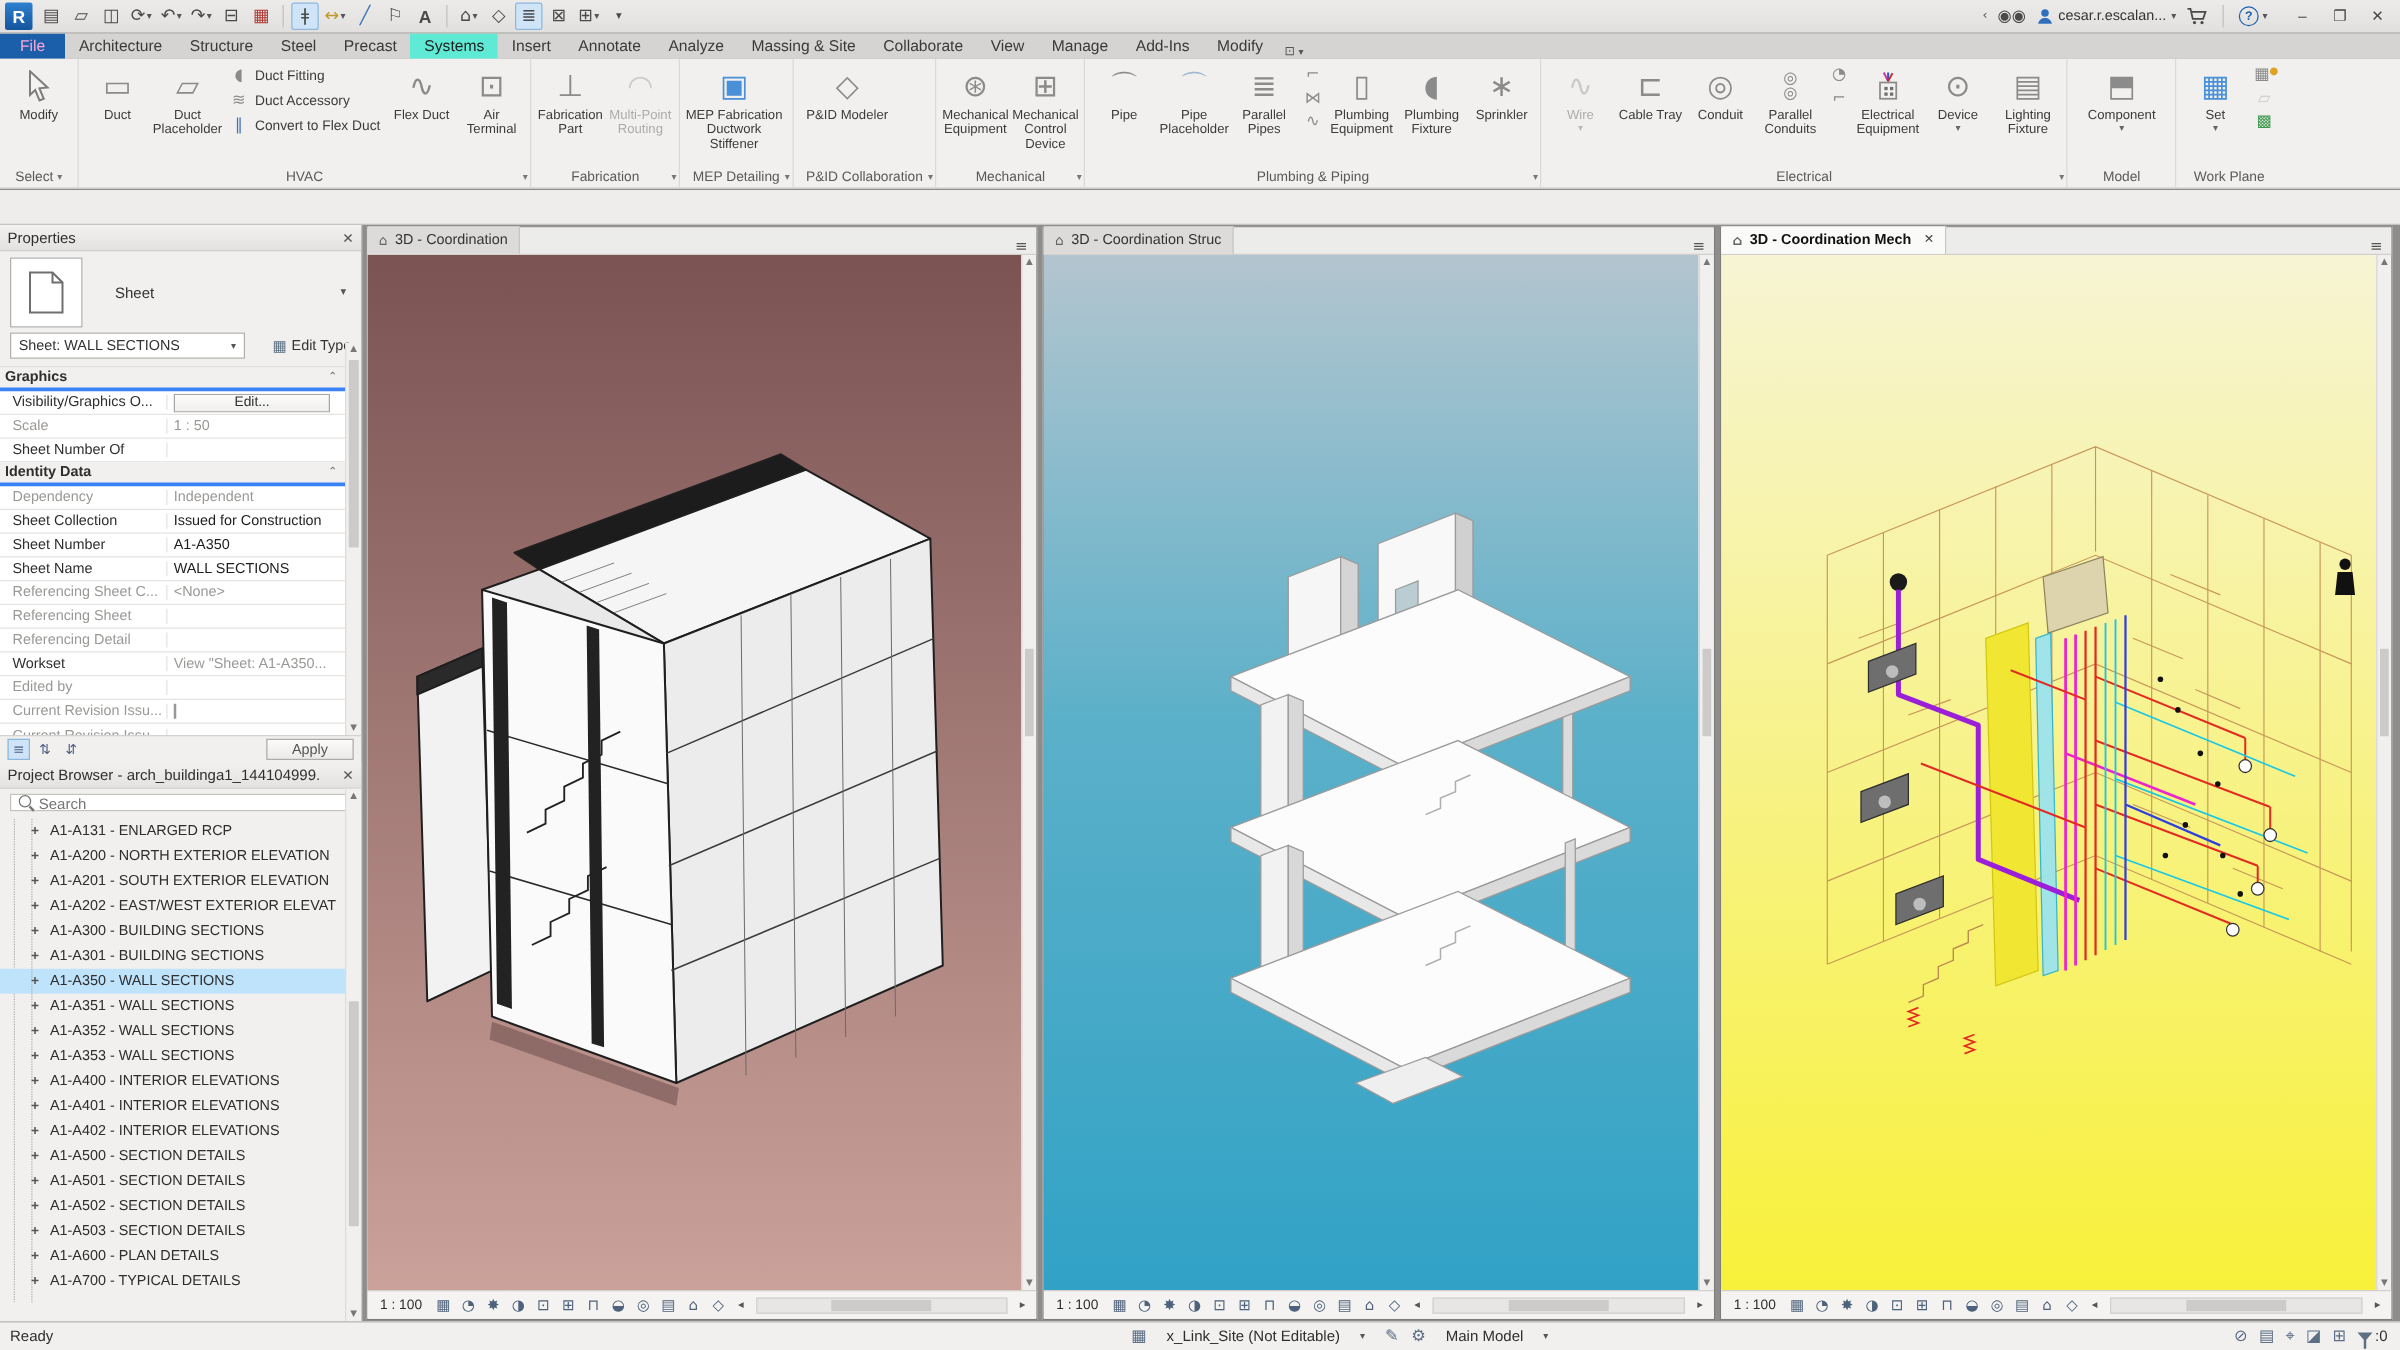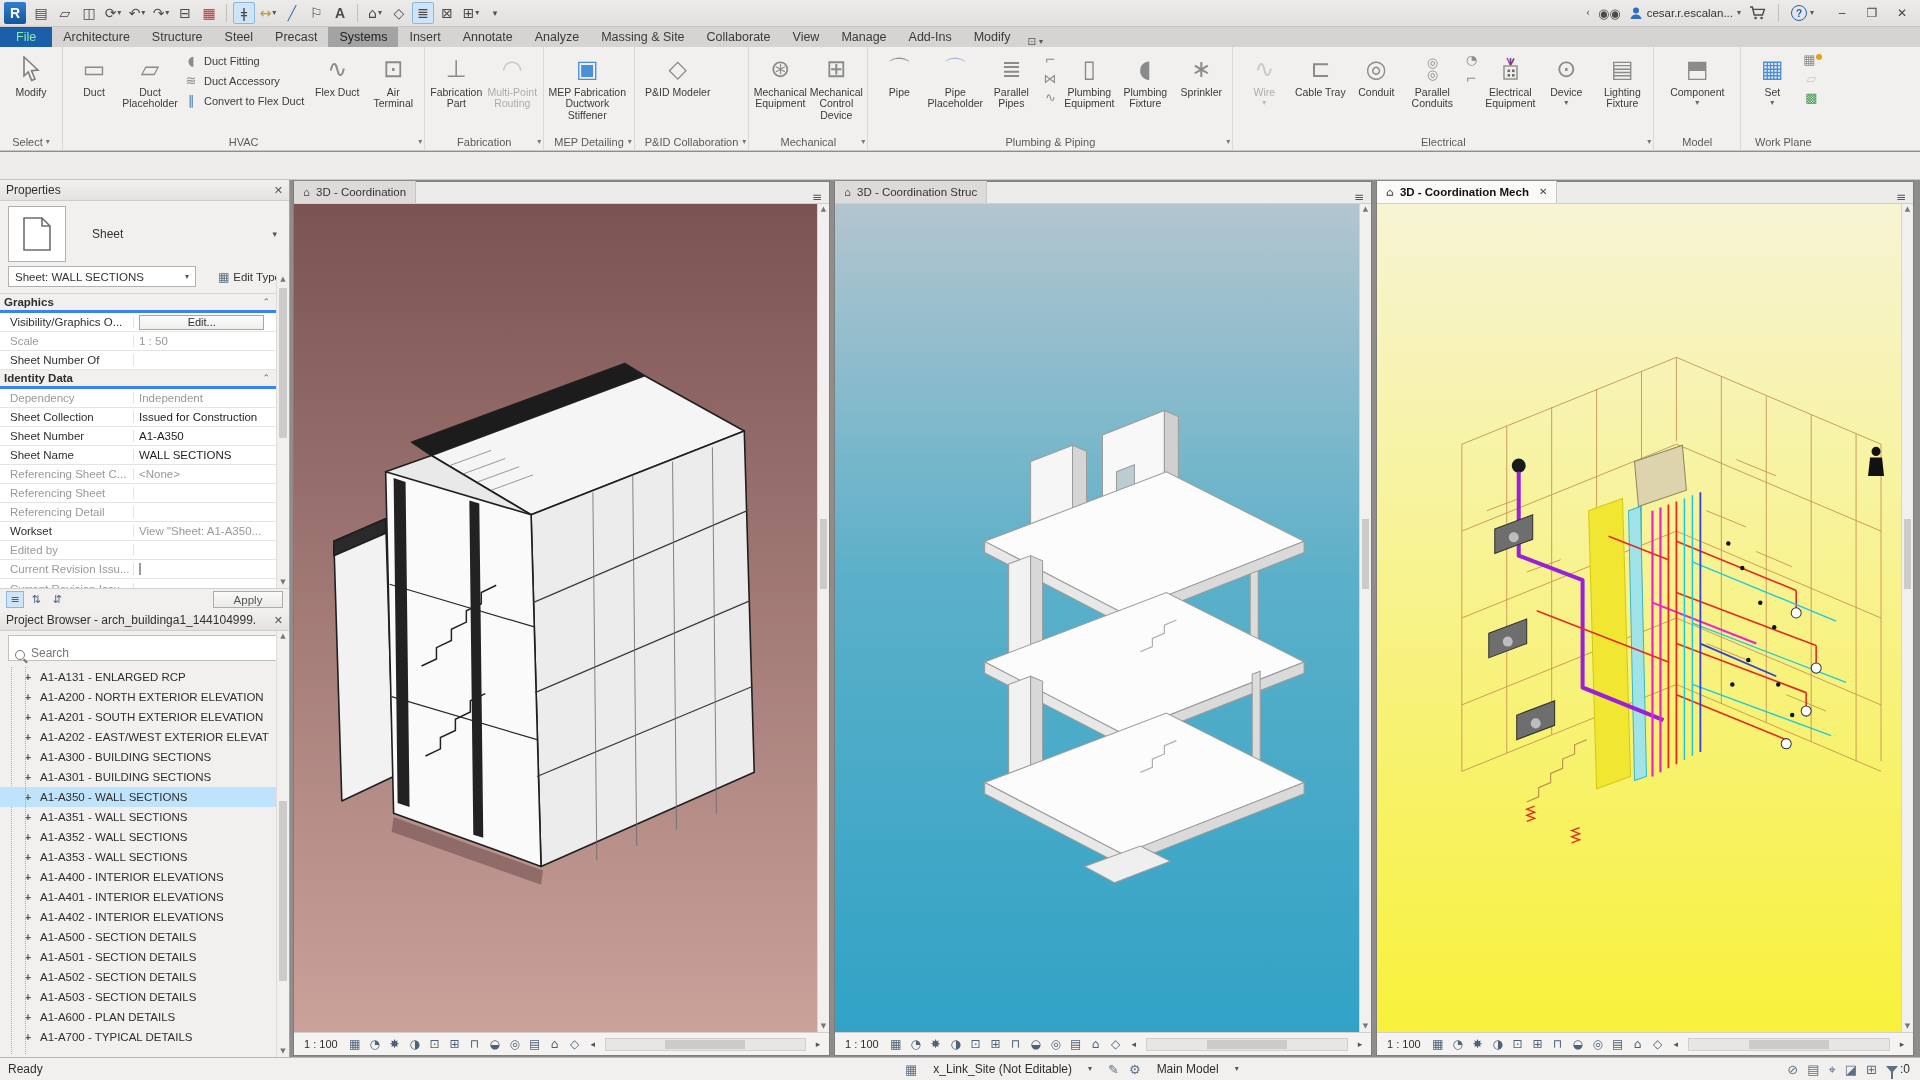--- a/index.html
+++ b/index.html
@@ -18,23 +18,23 @@
   .qsep{width:1px;height:18px;background:#c2c0be;margin:0 4px}
   .tb-title{position:absolute;left:50%;transform:translateX(-50%);top:0;height:27px;display:flex;align-items:center;font-size:12px;color:#3b3b3b;white-space:nowrap}
   .tb-right{margin-left:auto;display:flex;align-items:center;gap:8px}
   .tb-user{display:flex;align-items:center;gap:4px;font-size:11.5px;color:#333}
   .winbtns{display:flex;align-items:center;gap:2px;margin-left:6px}
   .wb{width:28px;height:22px;display:flex;align-items:center;justify-content:center;font-size:12px;color:#444}
   .helpq{width:16px;height:16px;border:1.4px solid #1e63b0;color:#1e63b0;border-radius:50%;font-size:10px;font-weight:bold;display:flex;align-items:center;justify-content:center}
 
   
   .tabrow{position:absolute;left:0;top:27px;width:1920px;height:20px;background:#d6d4d2;display:flex;align-items:flex-end}
-  .ftab{background:#1b5faa;color:#86efac;height:20px;display:flex;align-items:center;padding:0 16px;font-size:12.5px}
+  .ftab{background:#1b5faa;color:#f9a8d4;height:20px;display:flex;align-items:center;padding:0 16px;font-size:12.5px}
   .rtab{height:20px;display:flex;align-items:center;padding:0 11px;font-size:12.5px;color:#3a3a3a}
-  .rtab.active{background:#a3a3a3;color:#222}
+  .rtab.active{background:#5eead4;color:#222}
   .tabtools{margin-left:6px;display:flex;align-items:center;gap:3px;color:#555;font-size:10px}
 
   
   .ribbon{position:absolute;left:0;top:47px;width:1920px;height:104px;background:#f1f0ee;border-bottom:1px solid #c9c7c5;display:flex;overflow:hidden}
   .rpanel{display:flex;flex-direction:column;border-right:1px solid #dbd9d6;height:100%}
   .rbody{flex:1;display:flex;align-items:stretch;padding:3px 4px 0 4px;gap:2px}
   .rlabel{height:17px;font-size:11px;color:#5a5a5a;display:flex;align-items:center;justify-content:center;position:relative;padding:0 10px;white-space:nowrap}
   .rlabel .pdd{position:absolute;right:2px;font-size:8px;color:#777}
   .bigbtn{width:54px;display:flex;flex-direction:column;align-items:center;font-size:10.5px;line-height:1.08;text-align:center;color:#3b3b3b;padding-top:1px}
   .bigbtn.wide{width:78px}
@@ -72,21 +72,21 @@
   .pfoot{position:absolute;left:0;bottom:0;width:100%;height:22px;background:#f1f0ee;border-top:1px solid #d4d2d0;display:flex;align-items:center;padding:0 6px;gap:3px}
   .sorti{width:18px;height:17px;border:1px solid transparent;display:flex;align-items:center;justify-content:center;font-size:11px;color:#4a5f84}
   .sorti.hl{background:#cfe4f6;border-color:#8db8dd}
   .applybtn{margin-left:auto;width:70px;height:17px;border:1px solid #aeacaa;background:linear-gradient(#fbfbfa,#eceae8);display:flex;align-items:center;justify-content:center;font-size:11.5px;color:#555}
   .vscrollp{position:absolute;right:0;width:13px;background:#f1f0ee;border-left:1px solid #dedcda}
   .vscrollp .th{position:absolute;left:2px;right:2px;background:#cdcbc9;border-radius:1px}
   .sarr{position:absolute;left:0;width:100%;text-align:center;font-size:7px;color:#777}
 
   .browser{position:absolute;left:0;top:430px;width:100%;bottom:0;overflow:hidden;background:#f1f0ee}
   .searchrow{padding:4px 8px}
-  .searchbox{height:26px;background:#fff;border:1px solid #c4c2c0;display:flex;align-items:flex-end;padding:0 6px;gap:6px}
+  .searchbox{height:14px;background:#fff;border:1px solid #c4c2c0;display:flex;align-items:flex-start;padding:0 6px;gap:6px}
   .mag{width:10px;height:10px;border:1.6px solid #777;border-radius:50%;position:relative;flex:none}
   .mag::after{content:"";position:absolute;width:5px;height:1.6px;background:#777;transform:rotate(45deg);left:7px;top:9px}
   .searchbox input{border:none;outline:none;flex:1;font-size:12px;font-family:inherit;color:#333;background:transparent}
   .tree{position:relative;margin-top:2px;height:calc(100% - 60px);overflow:hidden;background:#f1f0ee}
   .tree::before{content:"";position:absolute;left:11px;top:0;bottom:0;border-left:1px dotted #b0aeac}
   .tree::after{content:"";position:absolute;left:25px;top:0;bottom:0;border-left:1px dotted #b0aeac}
   .trow{position:relative;height:20px;display:flex;align-items:center;padding-left:40px;font-size:11.5px;color:#2e2e2e;white-space:nowrap;overflow:hidden}
   .trow .exp{position:absolute;left:22px;width:12px;text-align:center;color:#555;font-size:11px;font-weight:bold}
   .trow.sel{background:#bfe3fb}
 

